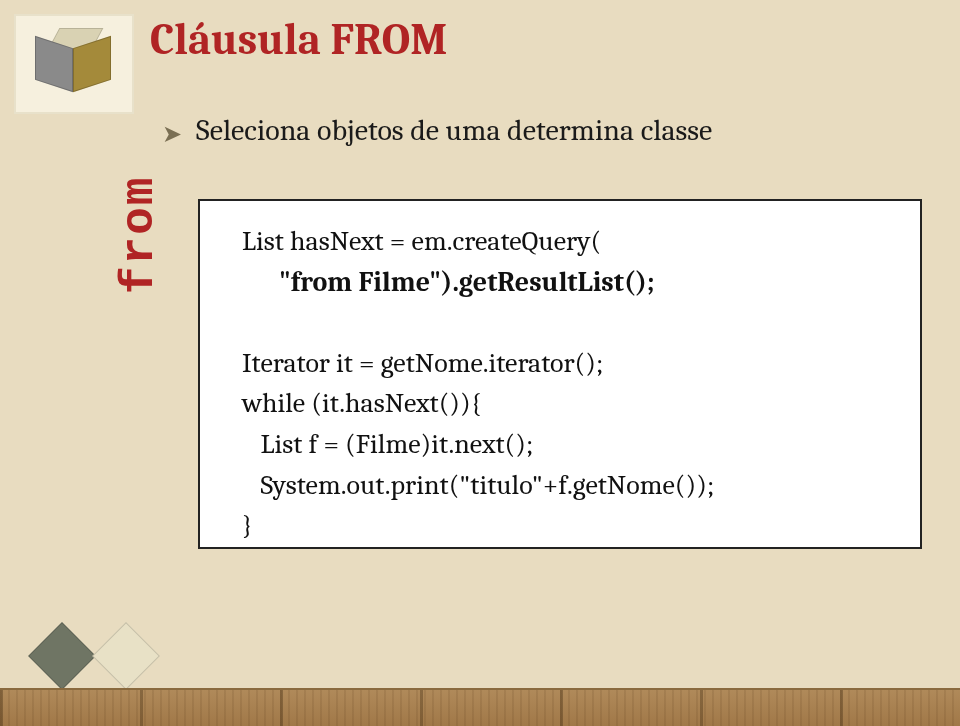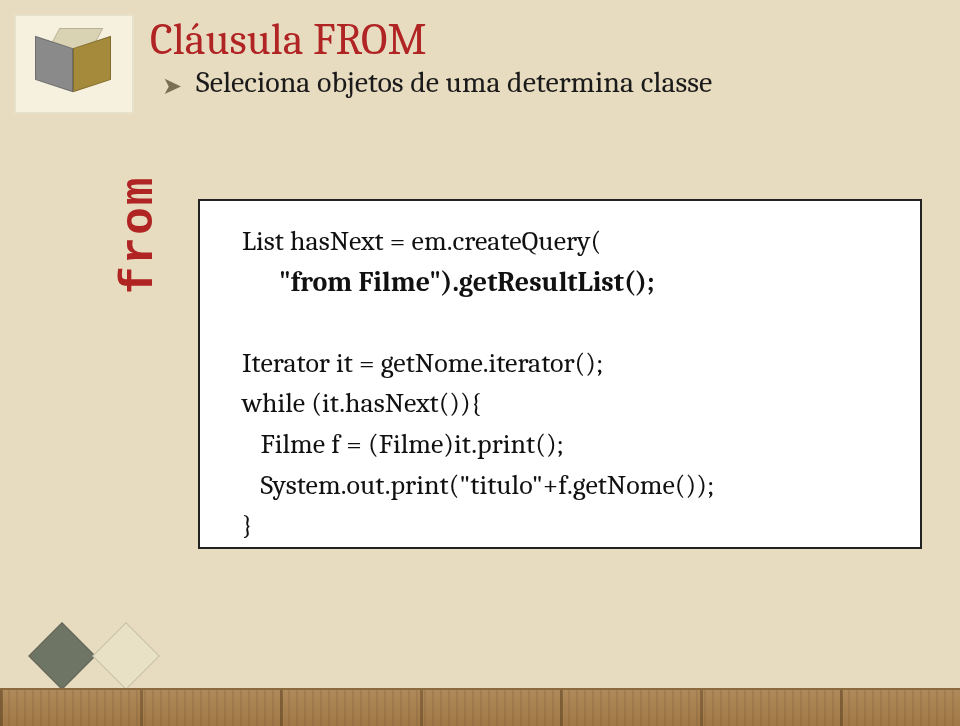--- a/index.html
+++ b/index.html
@@ -80,41 +80,43 @@
   .diamond.dark  { background: #6f7564; }
   .diamond.light { background: #e8e1c6; }
 
   
   .content {
     position: absolute;
     top: 14px; left: 150px; right: 24px; bottom: 60px;
   }
   .title {
     font-size: 44px;
-    font-weight: normal;
+    font-weight: bold;
     color: #b02424;
+    margin-bottom: 36px;
     font-family: 'Cambria', Georgia, serif;
   }
 
   .bullet-row {
     display: flex;
     align-items: baseline;
     gap: 14px;
     margin-bottom: 36px;
     margin-left: 12px;
   }
   .bullet-mark {
     font-size: 24px;
     color: #7a6f53;
     transform: translateY(2px);
   }
   .bullet-text {
     font-size: 30px;
     color: #1a1a1a;
     font-family: 'Cambria', Georgia, serif;
+    margin-top: 12px;
   }
 
   
   .side-label {
     position: absolute;
     left: -36px;
     top: 280px;
     transform: rotate(-90deg);
     transform-origin: left top;
     font-family: 'Courier New', monospace;
@@ -161,21 +163,21 @@
     <span class="bullet-text">Seleciona objetos de uma determina classe</span>
   </div>
 
   <div class="side-label">from</div>
 
   <div class="code-box"><span>List hasNext = em.createQuery(</span>
 <span class="kw-str">      "from Filme").getResultList();</span>
 <span></span>
 <span>Iterator it = getNome.iterator();</span>
 <span>while (it.hasNext()){</span>
-<span>   Filme f = (Filme)it.print();</span>
+<span>   List f = (Filme)it.next();</span>
 <span>   System.out.print("titulo"+f.getNome());</span>
 <span>}</span></div>
 </div>
 
 <div class="nav-diamonds">
   <div class="diamond dark"></div>
   <div class="diamond light"></div>
 </div>
 
 <div class="wood-strip"></div>

